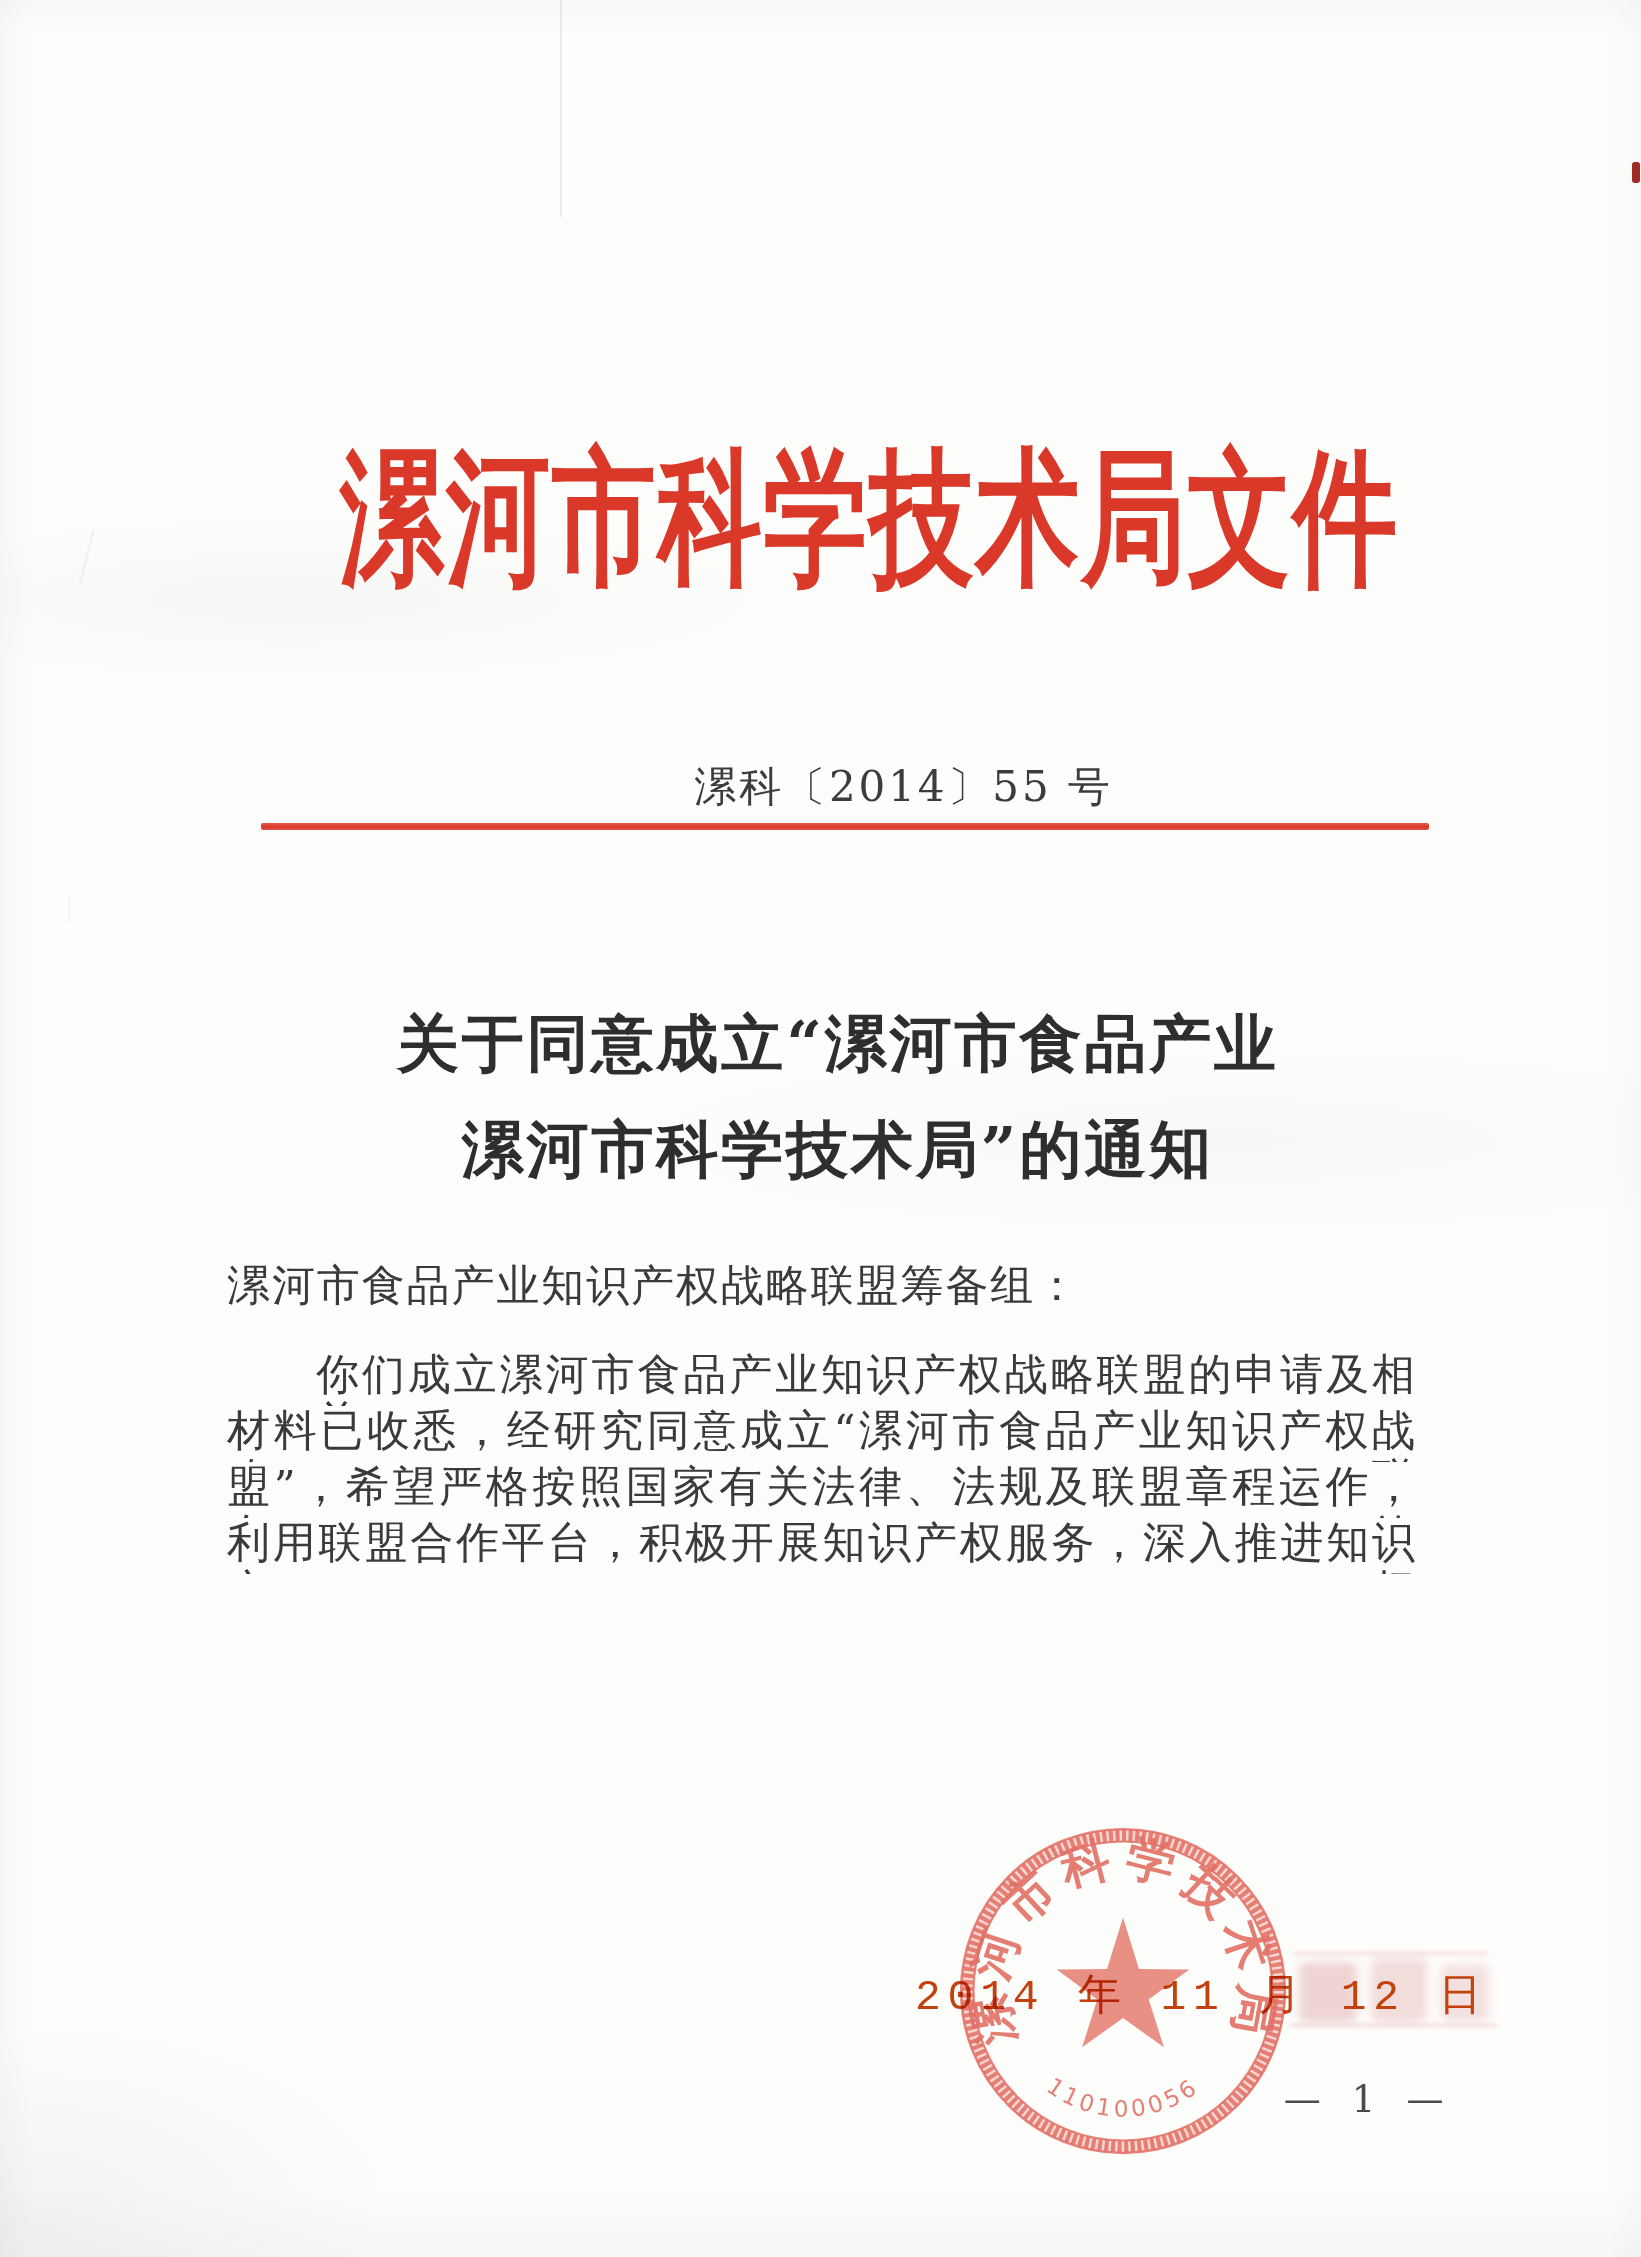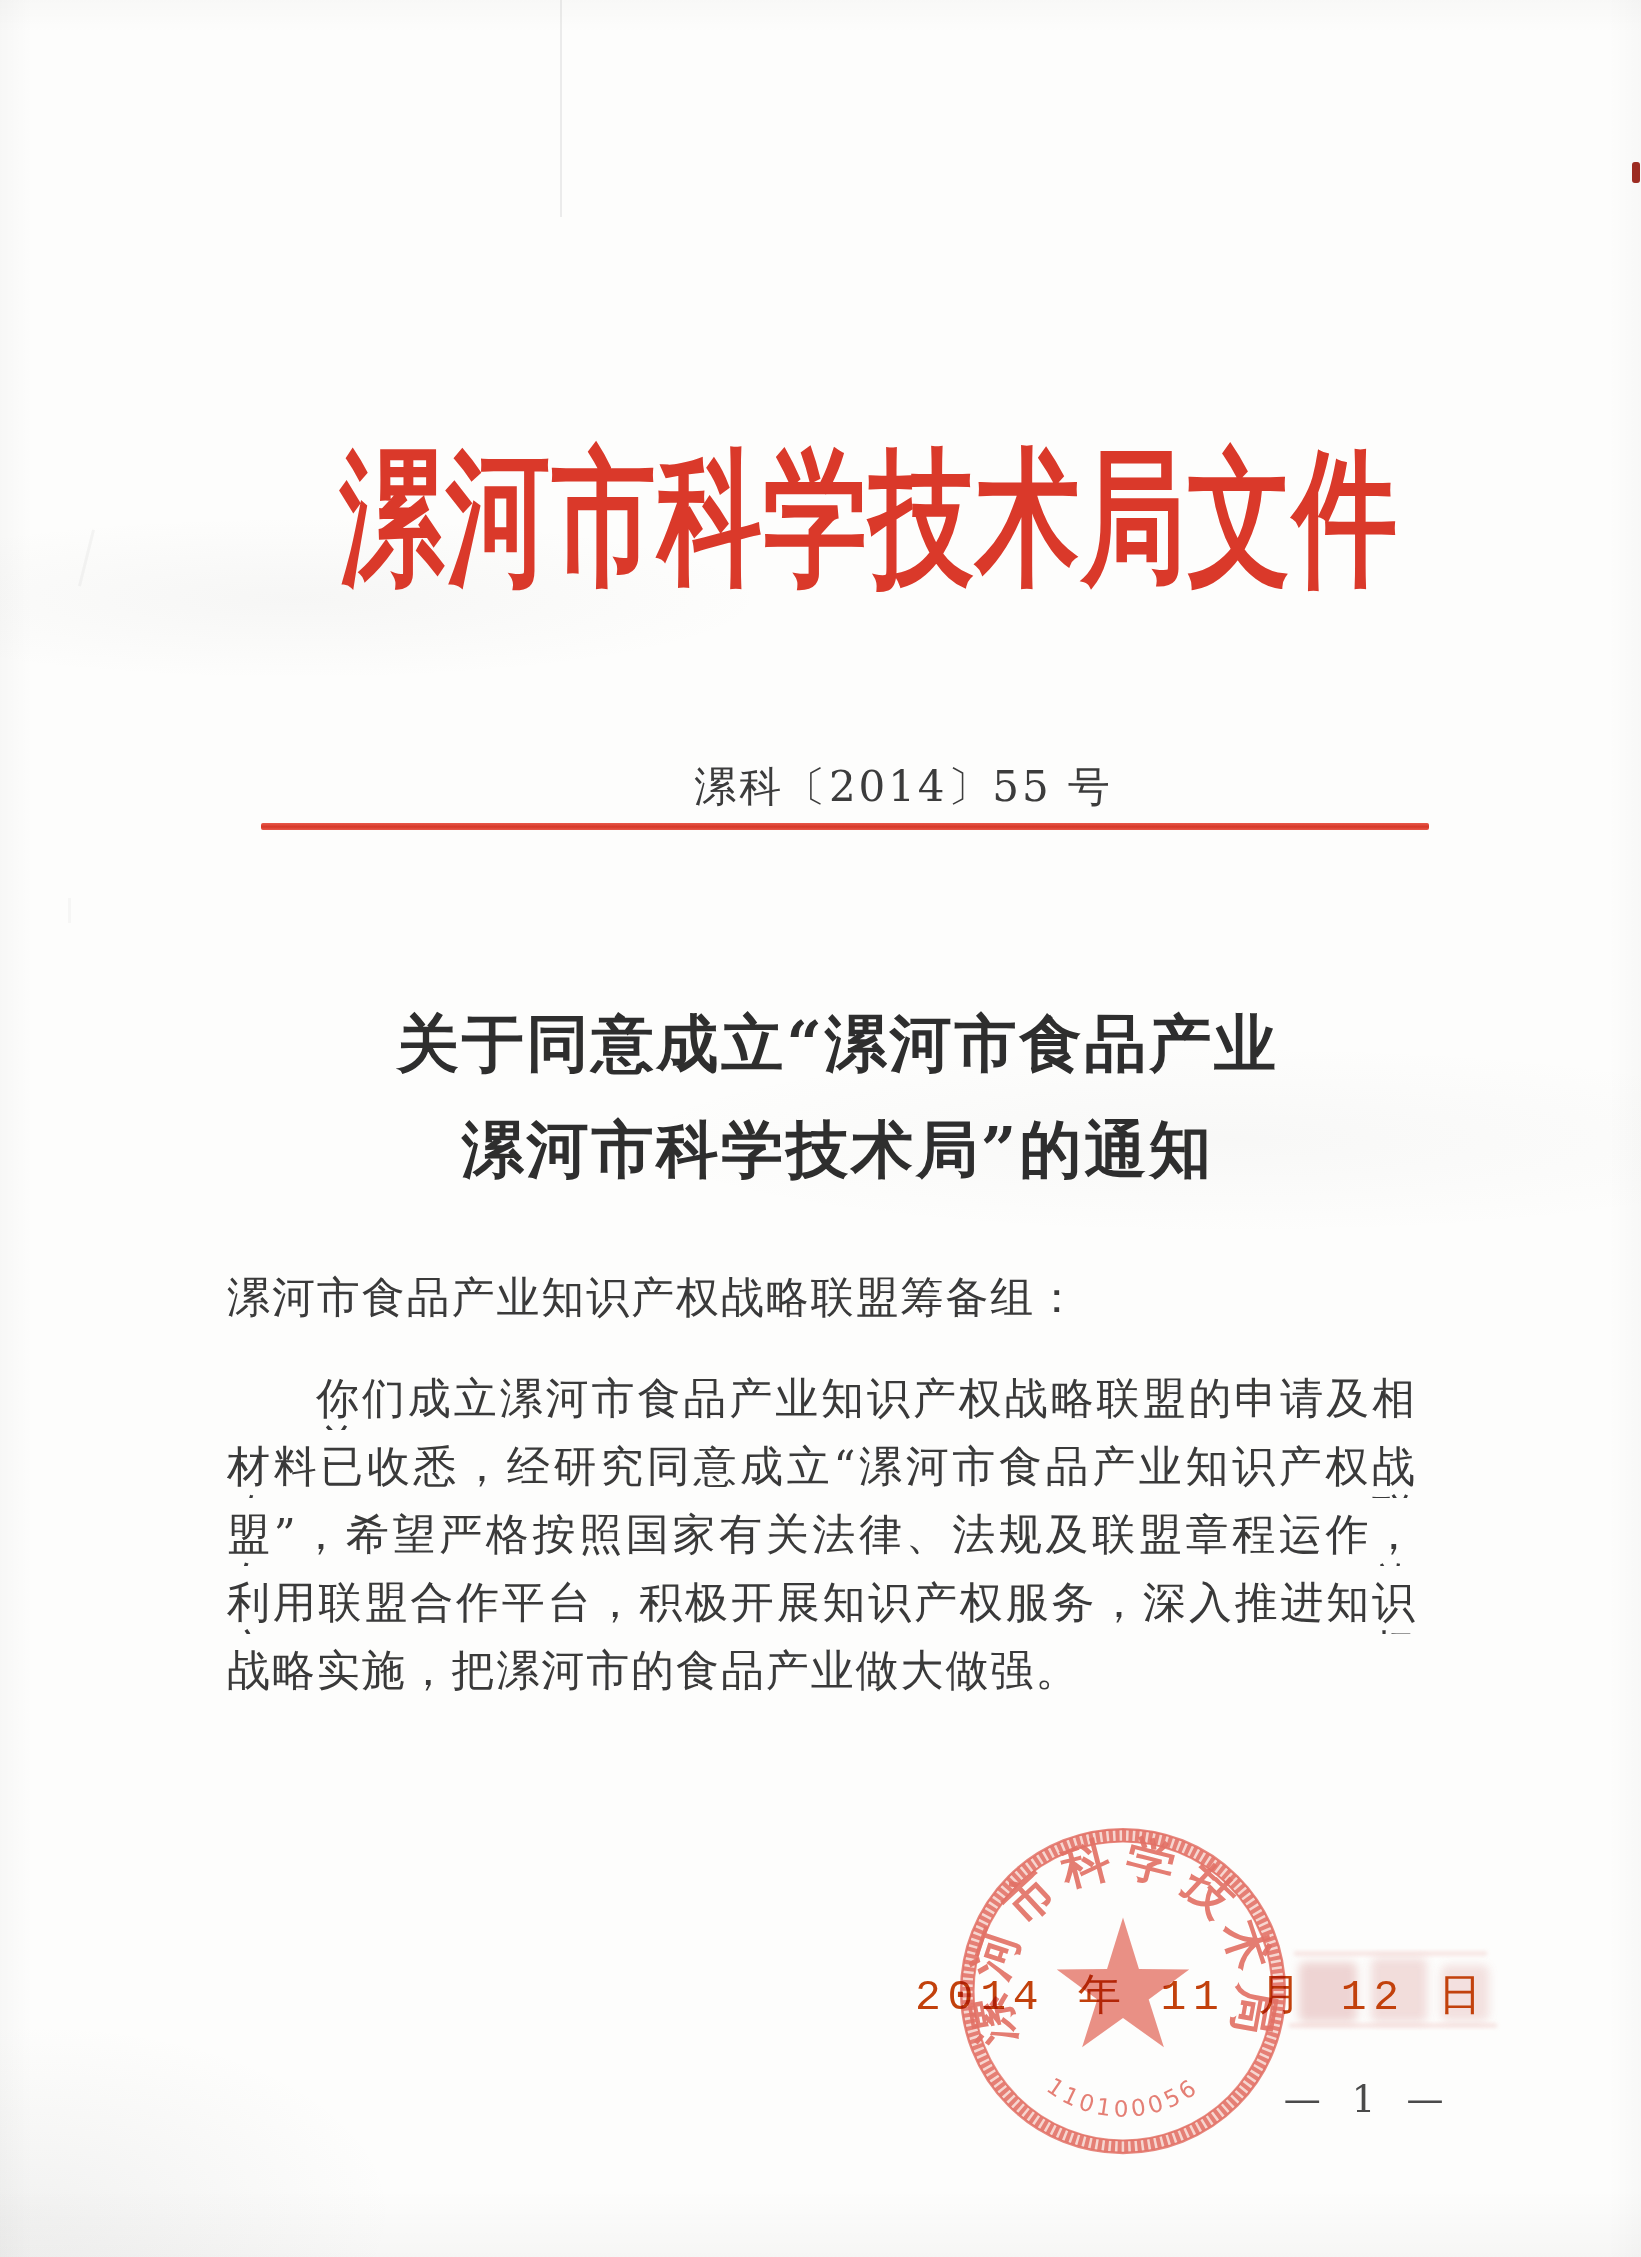--- a/index.html
+++ b/index.html
@@ -40,21 +40,21 @@
   
   .doc-title{position:absolute;left:0;width:100%;text-align:center;
     font-size:62px;font-weight:bold;color:#2e2e2e;letter-spacing:2.9px;}
   .doc-title.l1{top:1002px;}
   .doc-title.l2{top:1108px;}
   .doc-title .shift{display:inline-block;transform:translateX(17.4px);}
 
   
   .body-block{position:absolute;left:227px;top:1261px;width:1190px;
     font-size:43px;color:#3a3a3a;letter-spacing:1.9px;}
-  .body-row{height:89px;line-height:48px;white-space:nowrap;margin-top:12px;}
+  .body-row{height:89px;line-height:48px;white-space:nowrap;}
   .body-row.fill{text-align:justify;text-align-last:justify;white-space:normal;
     overflow:hidden;max-height:56px;}
   .body-row.indent{padding-left:89px;}
 
   .date-line{position:absolute;left:915px;top:1966px;font-size:43px;color:#c2410c;
     letter-spacing:6.8px;white-space:nowrap;z-index:3;font-family:Liberation Mono, monospace;}
   .page-number{position:absolute;left:1272px;top:2078px;width:193px;text-align:center;
     font-size:37px;color:#4a4a4a;letter-spacing:9.7px;z-index:2;}
 
   
@@ -90,21 +90,20 @@
 <div class="doc-title l2">
   <span class="shift">漯河市科学技术局”的通知</span>
 </div>
 
 <div class="body-block">
   <div class="body-row">漯河市食品产业知识产权战略联盟筹备组：</div>
   <div class="body-row fill indent">你们成立漯河市食品产业知识产权战略联盟的申请及相关</div>
   <div class="body-row fill">材料已收悉，经研究同意成立“漯河市食品产业知识产权战略联</div>
   <div class="body-row fill">盟”，希望严格按照国家有关法律、法规及联盟章程运作，有效</div>
   <div class="body-row fill">利用联盟合作平台，积极开展知识产权服务，深入推进知识产权</div>
-  <div class="body-row">战略实施，把漯河市的食品产业做大做强。</div>
 </div>
 
 <div class="date-line">2014 年 11 月 12 日</div>
 
 <div class="ghost" style="left:1299px;top:1962px;width:58px;height:60px;"></div>
 <div class="ghost" style="left:1371px;top:1958px;width:56px;height:64px;opacity:.8;"></div>
 <div class="ghost" style="left:1441px;top:1965px;width:48px;height:56px;opacity:.7;"></div>
 <div class="ghost-line" style="left:1294px;top:1952px;width:193px;height:2.9px;"></div>
 <div class="ghost-line" style="left:1289px;top:2024px;width:208px;height:2.9px;"></div>
 

